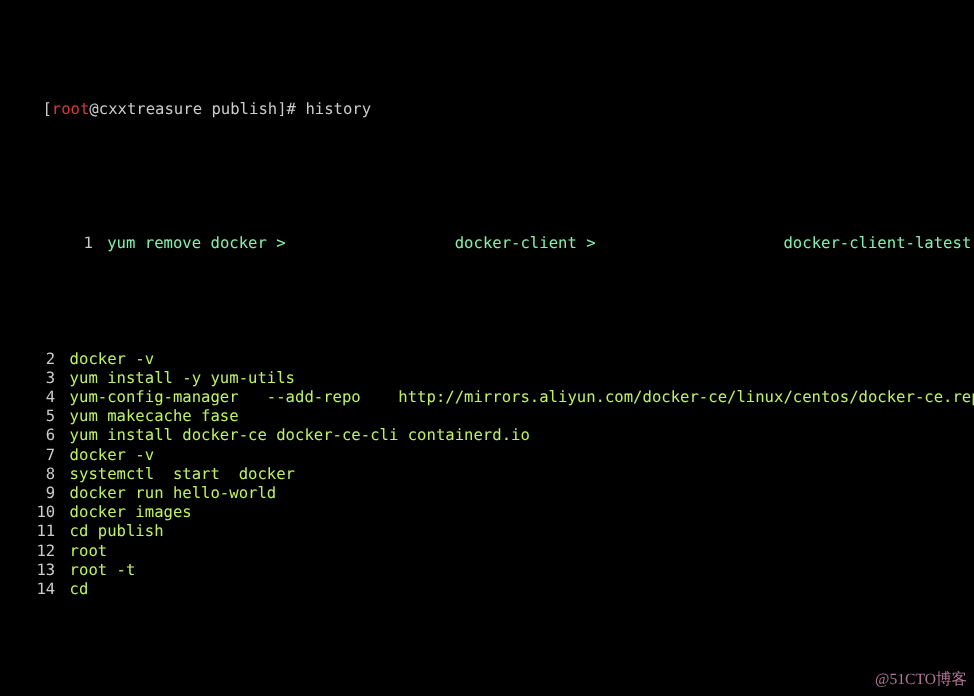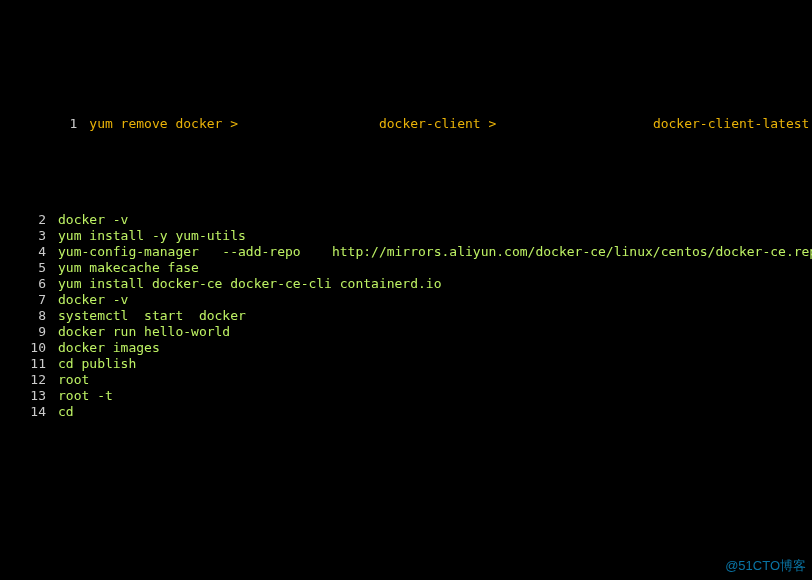--- a/index.html
+++ b/index.html
@@ -20,37 +20,40 @@
     white-space: pre;
   }
   .line {
     min-height: 16px;
   }
   .prompt-bracket { color: #ccc; }
   .u-red   { color: #d83939; } 
   .u-plain { color: #ccc; }
   .hist-num { color: #ccc; display: inline-block; width: 42px; text-align: right; padding-right: 12px; }
   .hist-cmd { color: #bef264; }
-  .frag     { color: #eab308; }
+  .frag     { color: #86efac; }
   .watermark {
     position: absolute;
     right: 6px;
     bottom: 6px;
-    color: #0ea5e9;
+    color: #f9a8d4;
     font-size: 13px;
-    font-family: Liberation Sans, sans-serif;
+    font-family: Liberation Serif, serif;
     opacity: 0.7;
   }
 </style>
 </head>
 <body>
 
 <div class="term">
 
   
+  <div class="line">
+    <span class="prompt-bracket">[</span><span class="u-red">root</span><span class="u-plain">@</span><span class="u-plain">cxxtreasure</span><span class="u-plain"> </span><span class="u-plain">publish</span><span class="prompt-bracket">]</span><span class="u-plain">#</span><span class="u-plain"> </span><span class="u-plain">history</span>
+  </div>
 
   
   <div class="line">
     <span class="hist-num">1</span><span class="frag">yum remove docker &gt;</span><span class="frag">                  </span><span class="frag">docker-client &gt;</span><span class="frag">                    </span><span class="frag">docker-client-latest &gt;</span>
   </div>
 
   
   <div id="history-rest"><div class="line"><span class="hist-num">2</span><span class="hist-cmd">docker -v</span></div><div class="line"><span class="hist-num">3</span><span class="hist-cmd">yum install -y yum-utils</span></div><div class="line"><span class="hist-num">4</span><span class="hist-cmd">yum-config-manager   --add-repo    http://mirrors.aliyun.com/docker-ce/linux/centos/docker-ce.repo</span></div><div class="line"><span class="hist-num">5</span><span class="hist-cmd">yum makecache fase</span></div><div class="line"><span class="hist-num">6</span><span class="hist-cmd">yum install docker-ce docker-ce-cli containerd.io</span></div><div class="line"><span class="hist-num">7</span><span class="hist-cmd">docker -v</span></div><div class="line"><span class="hist-num">8</span><span class="hist-cmd">systemctl  start  docker</span></div><div class="line"><span class="hist-num">9</span><span class="hist-cmd">docker run hello-world</span></div><div class="line"><span class="hist-num">10</span><span class="hist-cmd">docker images</span></div><div class="line"><span class="hist-num">11</span><span class="hist-cmd">cd publish</span></div><div class="line"><span class="hist-num">12</span><span class="hist-cmd">root</span></div><div class="line"><span class="hist-num">13</span><span class="hist-cmd">root -t</span></div><div class="line"><span class="hist-num">14</span><span class="hist-cmd">cd</span></div></div>
 
   

